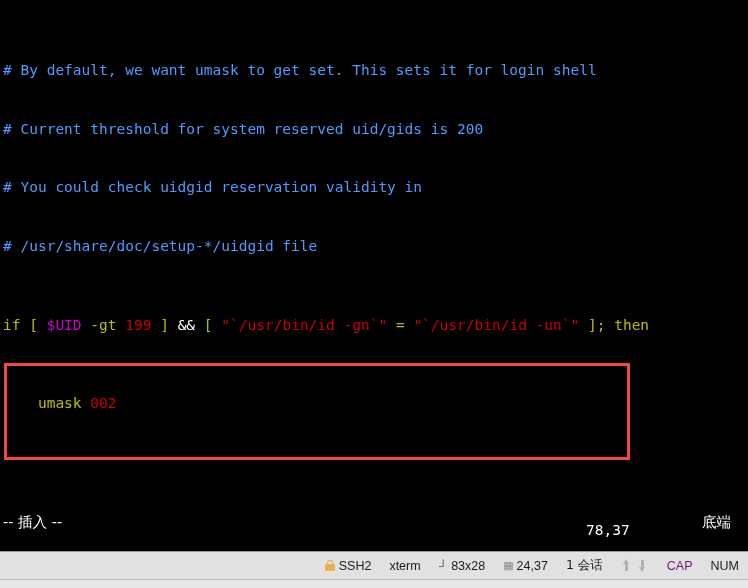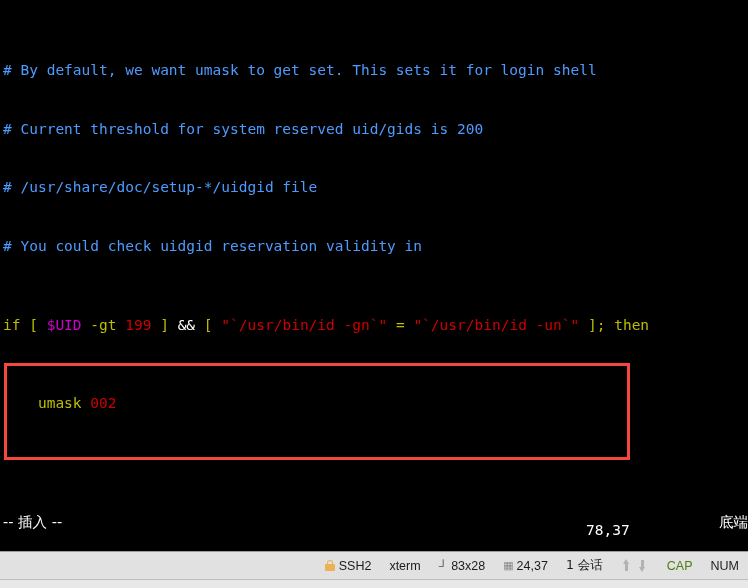--- a/index.html
+++ b/index.html
@@ -78,21 +78,21 @@
     white-space: pre;
   }
   #vim-ruler {
     position: absolute;
     left: 586px;
     top: 8px;
     white-space: pre;
   }
   #vim-filepos {
     position: absolute;
-    left: 719px;
+    left: 702px;
     top: 0;
     white-space: pre;
   }
 
   
   #status-bar {
     position: absolute;
     left: 0;
     top: 551px;
     width: 748px;
@@ -115,21 +115,21 @@
   }
   #status-bar .spacer { flex: 1 1 auto; }
   .sb-item {
     display: flex;
     align-items: center;
     gap: 4px;
     padding: 8px 9px;
     height: 27px;
     white-space: nowrap;
   }
-  .sb-dim { color: #4d7c0f; }
+  .sb-dim { color: #701a75; }
   .sb-bottomline {
     position: absolute;
     left: 0;
     top: 27px;
     width: 748px;
     height: 10px;
     background: #e8e8e8;
     border-top: 1px solid #bdbdbd;
     box-sizing: border-box;
   }
@@ -185,22 +185,22 @@
 </style>
 </head>
 <body>
 
 <div id="terminal">
 
   <div id="term-lines">
 
     <div class="tline"><span class="c-comment"># By default, we want umask to get set. This sets it for login shell</span></div>
     <div class="tline"><span class="c-comment"># Current threshold for system reserved uid/gids is 200</span></div>
+    <div class="tline"><span class="c-comment"># You could check uidgid reservation validity in</span></div>
     <div class="tline"><span class="c-comment"># /usr/share/doc/setup-*/uidgid file</span></div>
-    <div class="tline"><span class="c-comment"># You could check uidgid reservation validity in</span></div>
 
     <div class="tline"><span class="c-keyword">if [ </span><span class="c-var">$UID</span><span class="c-keyword"> -gt </span><span class="c-number">199</span><span class="c-keyword"> ] </span><span class="c-op">&amp;&amp;</span><span class="c-keyword"> [ </span><span class="c-string">"`/usr/bin/id -gn`"</span><span class="c-keyword"> = </span><span class="c-string">"`/usr/bin/id -un`"</span><span class="c-keyword"> ]; then</span></div>
 
     <div class="tline"><span class="c-keyword">    umask </span><span class="c-number">002</span></div>
     
     
 
     
 
     

